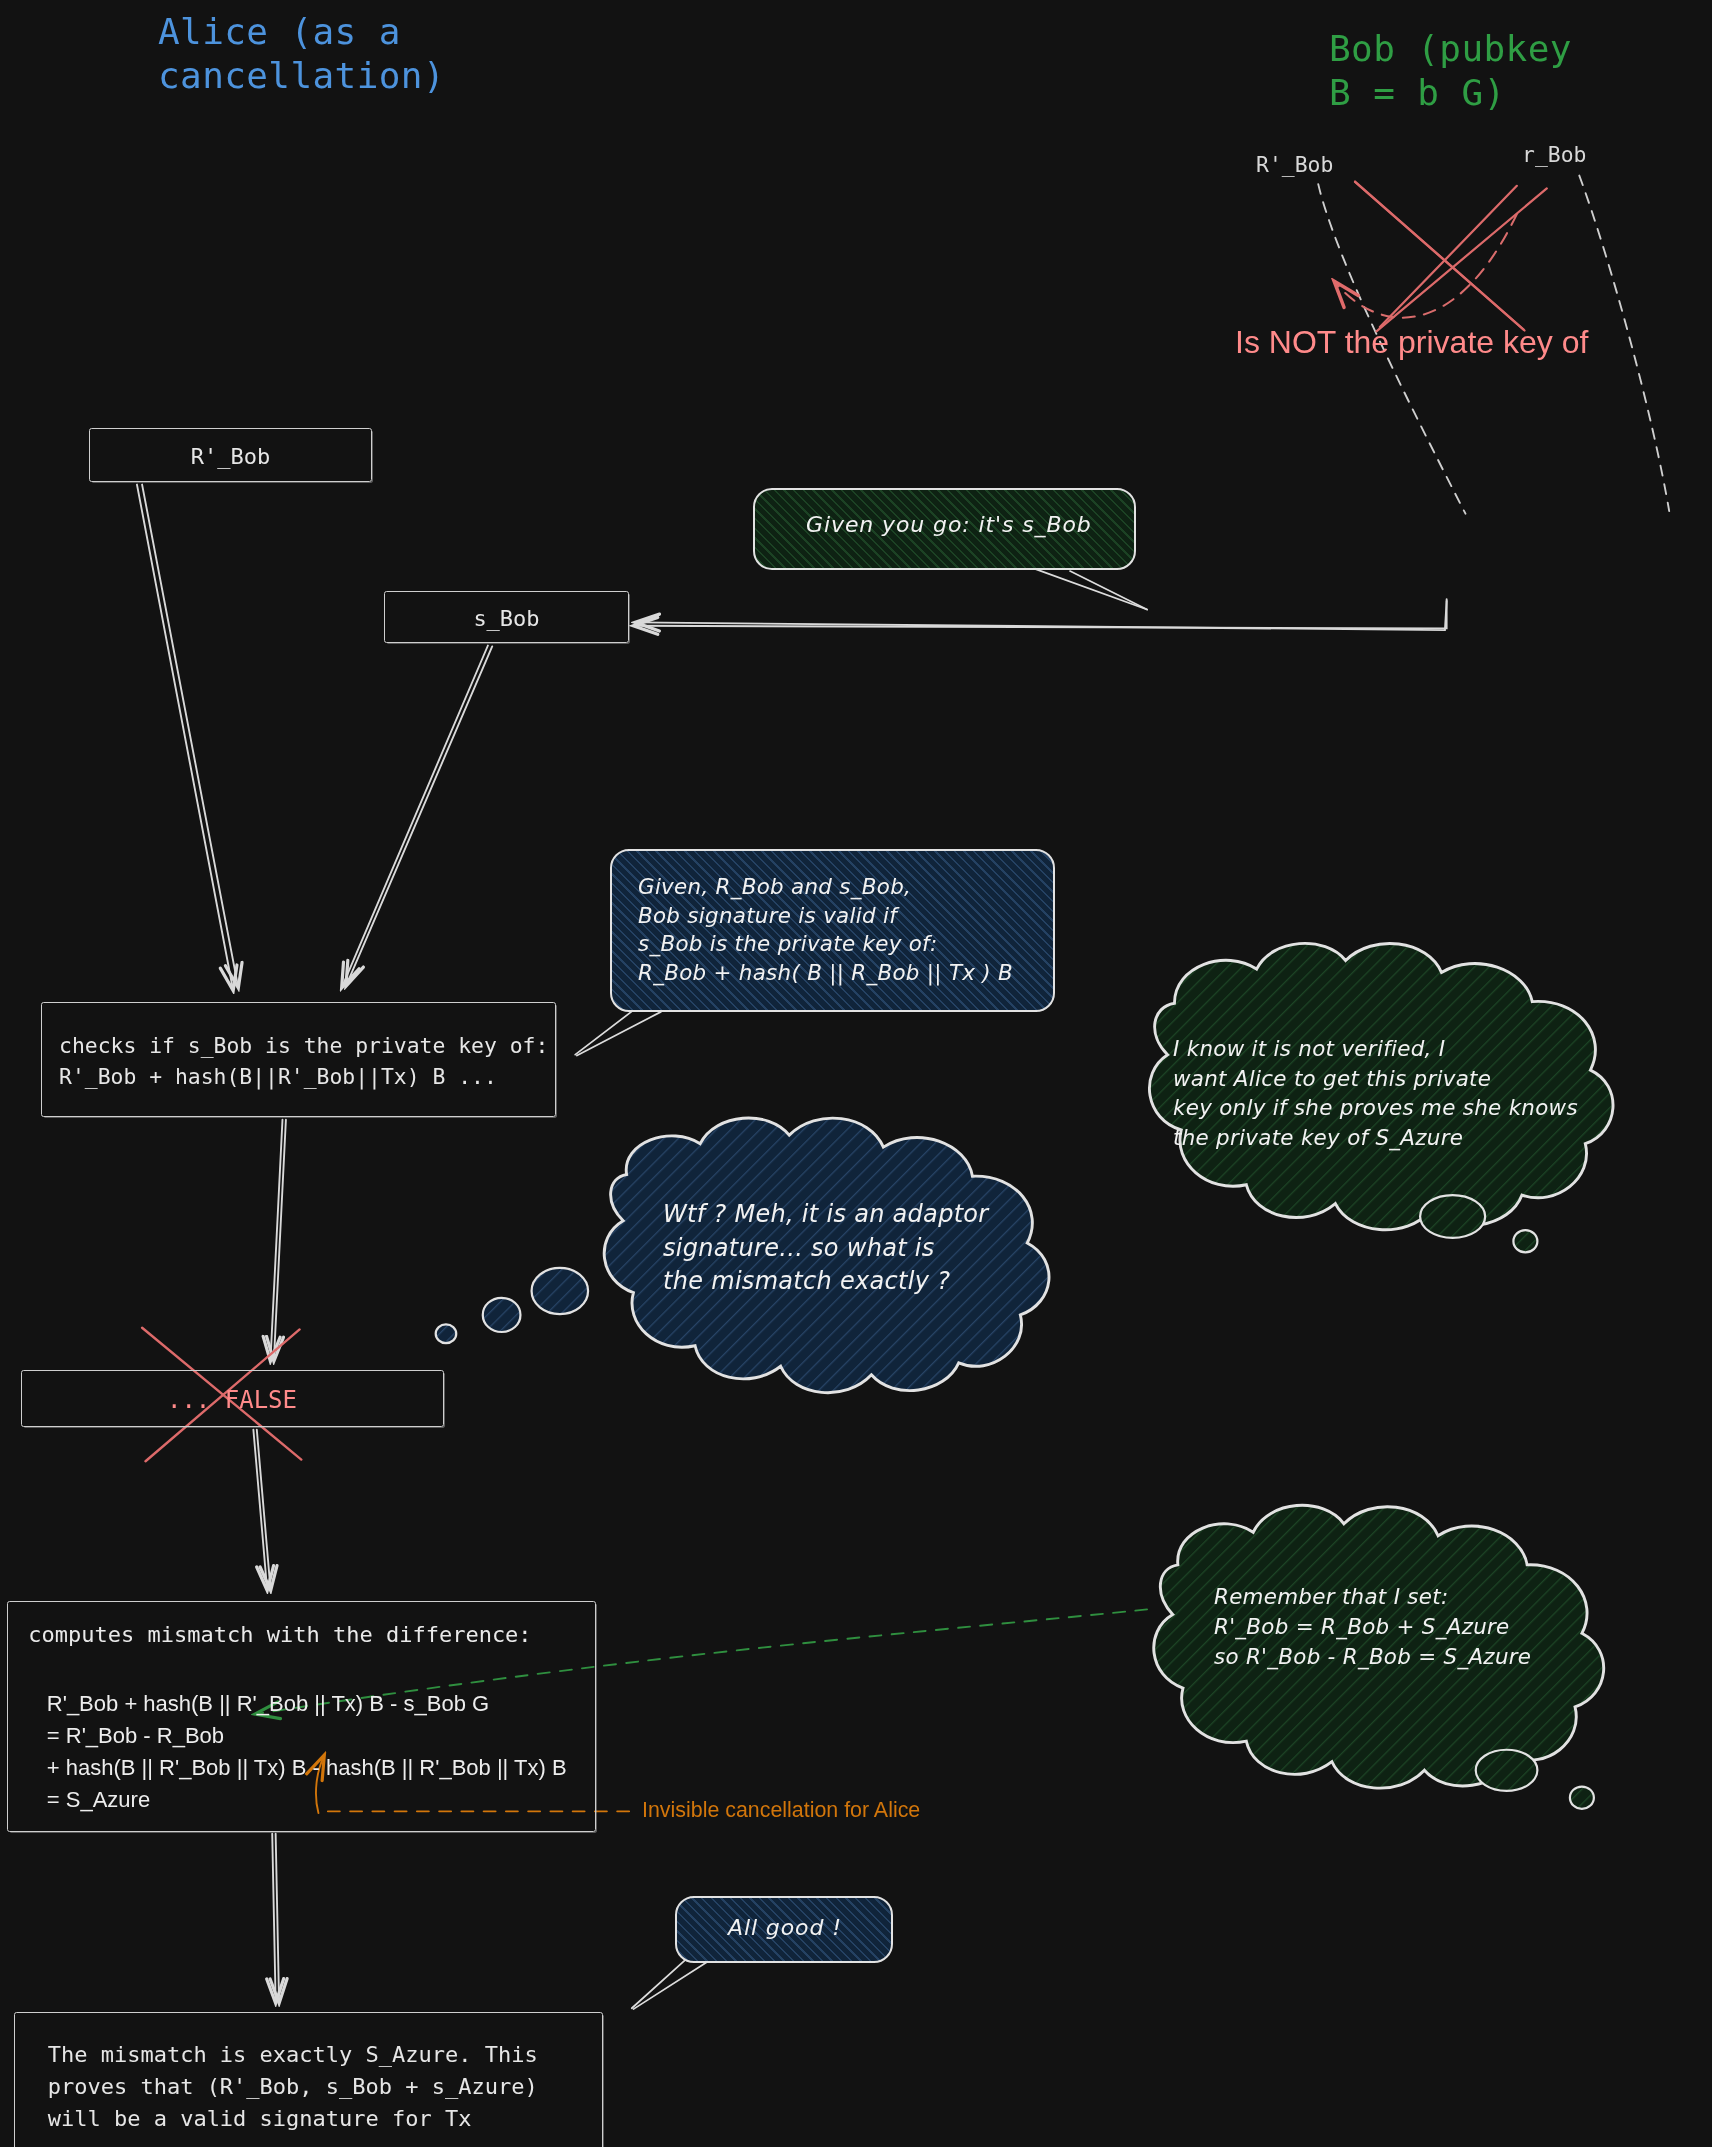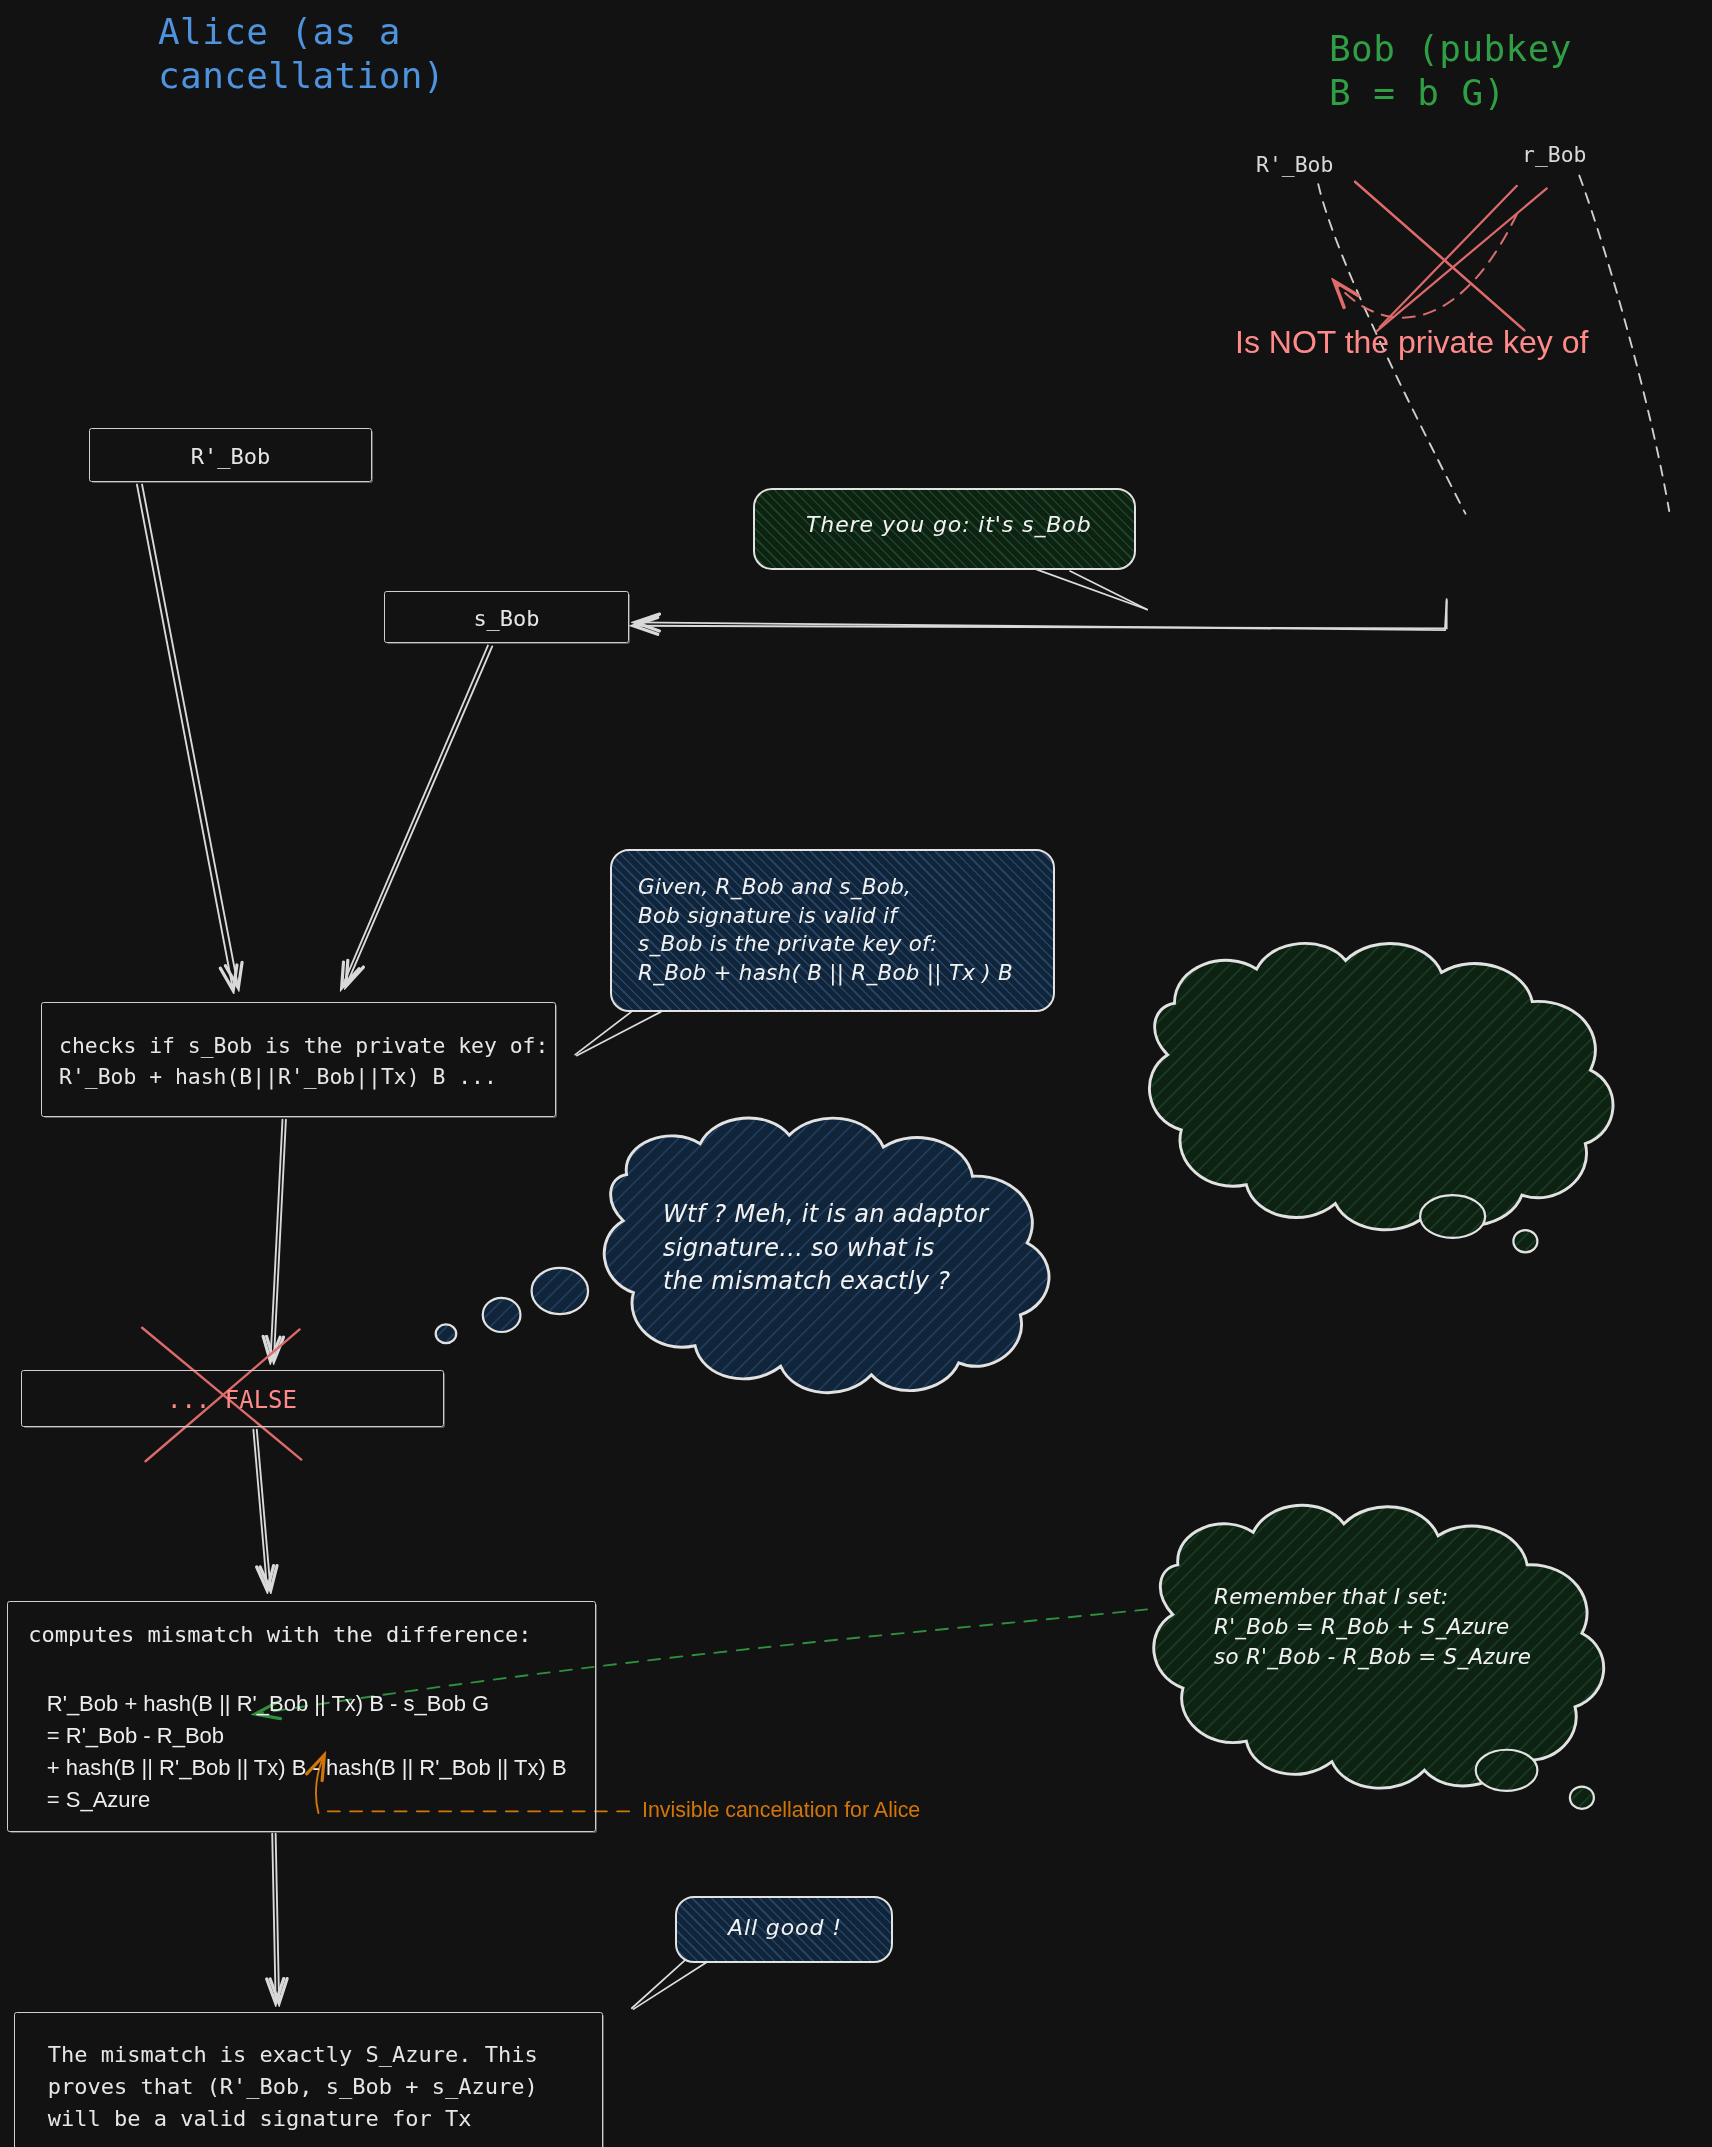--- a/index.html
+++ b/index.html
@@ -318,34 +318,40 @@
 = S_Azure</div>
   </div>
 
   <div class="rect" id="box-final">
     <div class="txt">The mismatch is exactly S_Azure. This
 proves that (R'_Bob, s_Bob + s_Azure)
 will be a valid signature for Tx</div>
   </div>
 
   <div class="bubble green-fill" id="bub-thereyougo">
-    <div class="btxt">There you go: it's s_Bob</div>
+    <div class="btxt">Given you go: it's s_Bob</div>
   </div>
 
   <div class="bubble blue-fill" id="bub-given">
     <div class="btxt">Given, R_Bob and s_Bob,
 Bob signature is valid if
 s_Bob is the private key of:
 R_Bob + hash( B || R_Bob || Tx ) B</div>
   </div>
 
   <div class="bubble blue-fill" id="bub-allgood">
     <div class="btxt">All good !</div>
   </div>
 
+  <div class="cloud" id="cloud-iknow">
+    <div class="ctxt">I know it is not verified, I
+want Alice to get this private
+key only if she proves me she knows
+the private key of S_Azure</div>
+  </div>
 
   <div class="cloud" id="cloud-wtf">
     <div class="ctxt">Wtf ? Meh, it is an adaptor
 signature... so what is
 the mismatch exactly ?</div>
   </div>
 
   <div class="cloud" id="cloud-remember">
     <div class="ctxt">Remember that I set:
 R'_Bob = R_Bob + S_Azure

